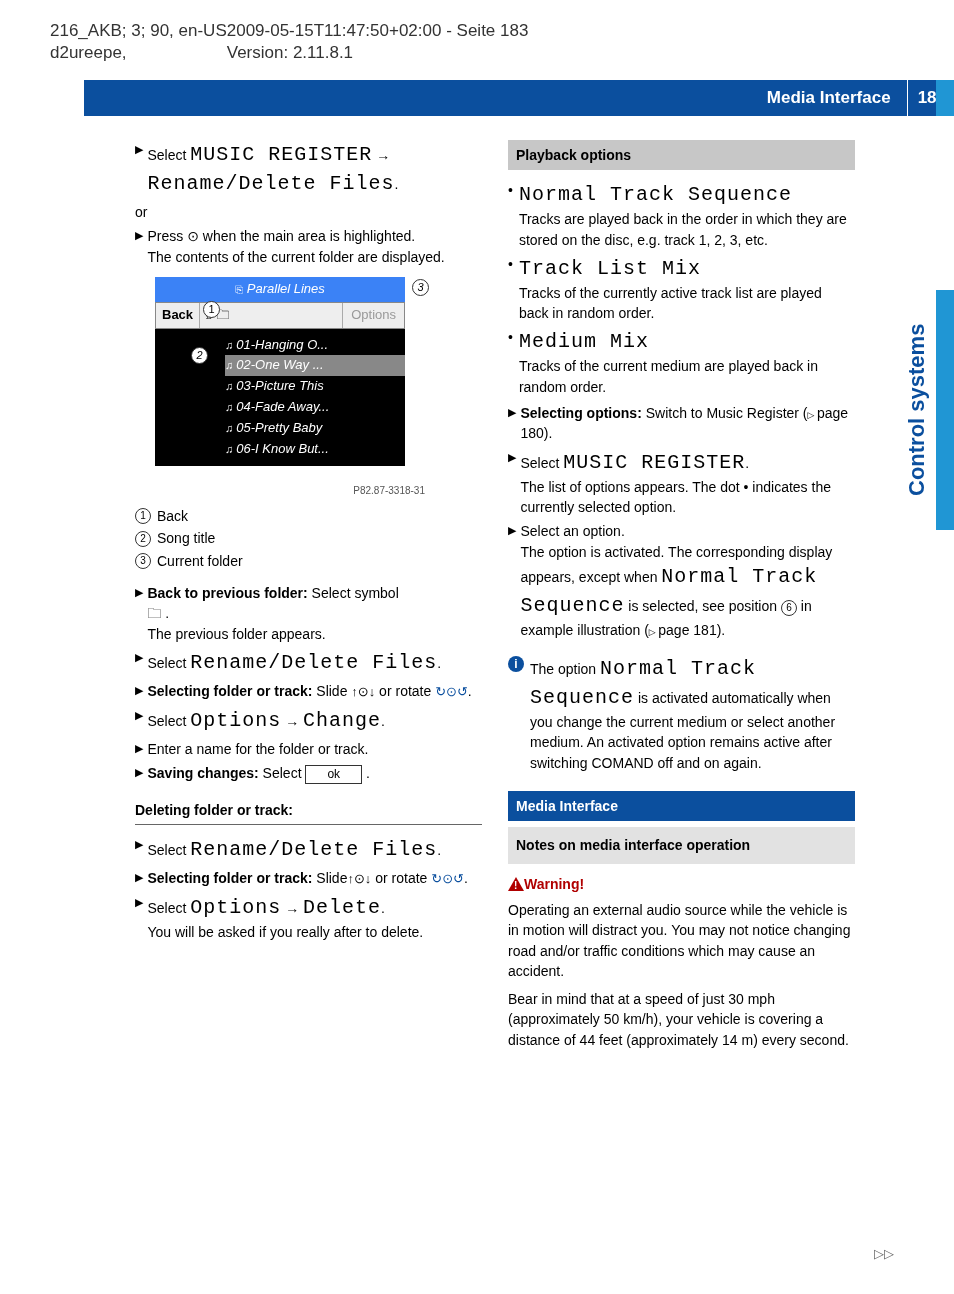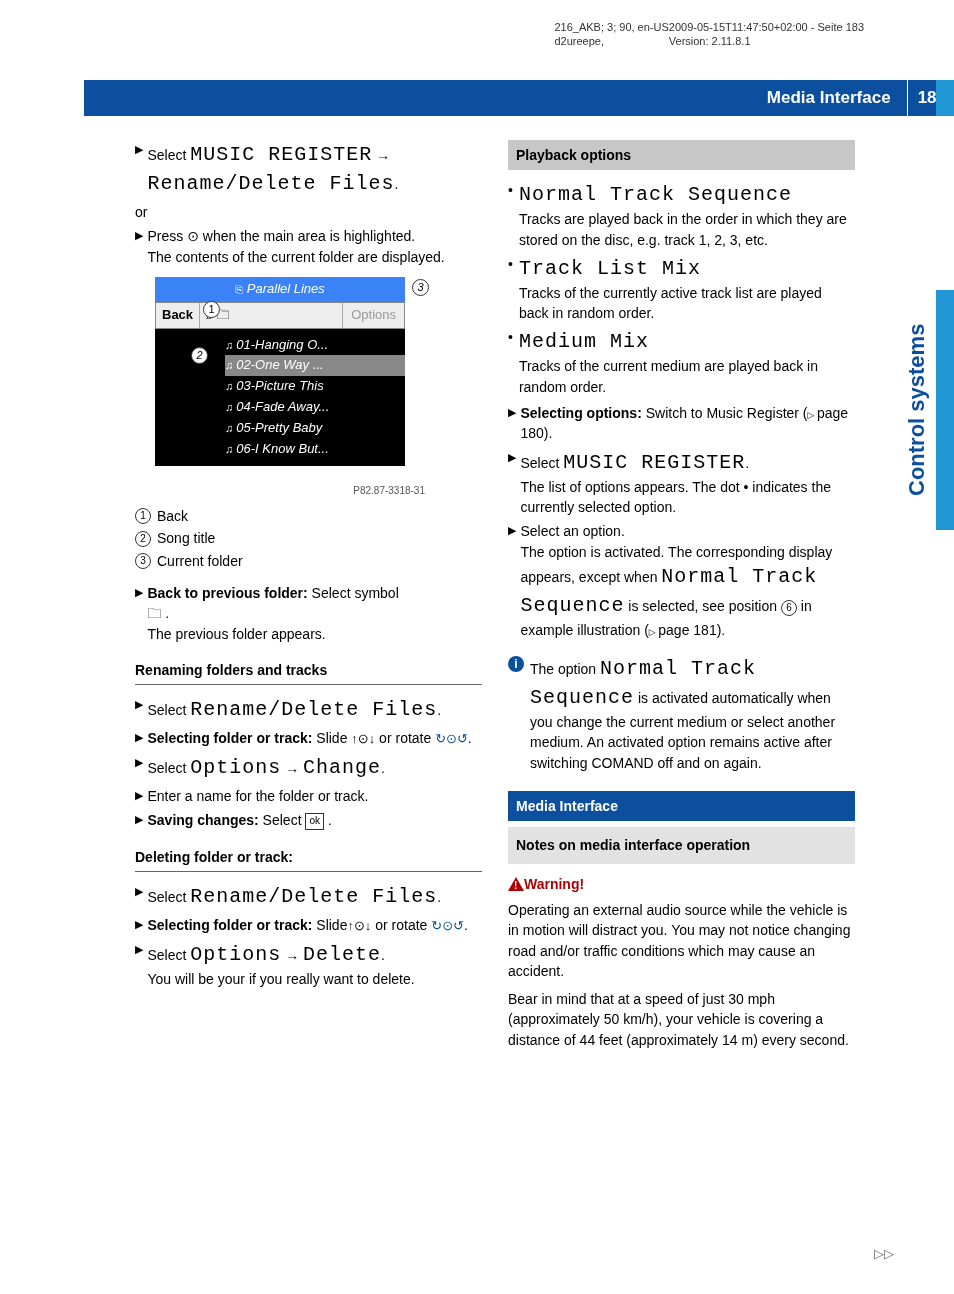--- a/index.html
+++ b/index.html
@@ -8,23 +8,23 @@
       font-size: 14px;
       line-height: 1.45;
       color: #000;
       background: #fff;
       width: 954px;
       height: 1294px;
       position: relative;
     }
     .meta-header {
       display: flex;
-      justify-content: flex-end;
-      padding: 20px 90px 0 120px;
-      font-size: 11px;
+      justify-content: flex-start;
+      padding: 20px 90px 0 50px;
+      font-size: 17px;
       color: #333;
     }
     .meta-left, .meta-right { line-height: 1.3; }
     .blue-band {
       position: absolute;
       top: 80px;
       right: 0;
       height: 36px;
       background: #0b4f9e;
       width: 870px;
@@ -189,22 +189,22 @@
       border-right: 8px solid transparent;
       border-bottom: 14px solid #b00000;
       position: relative;
     }
     .warn-tri::after {
       content: "!"; position: absolute; top: 2px; left: -2px; font-size: 10px; color: #fff;
     }
     .okbox {
       display: inline-block;
       border: 1px solid #333;
-      font-size: 10px;
-      padding: 0 3px;
+      font-size: 12px;
+      padding: 0 21px;
       vertical-align: middle;
     }
     .page-ref::before { content: "▷ "; font-size: 9px; }
     .folder-icon::before { content: "🗀"; font-size: 14px; }
     .rotary { font-size: 13px; }
     .continue { position: absolute; bottom: 30px; right: 60px; font-size: 13px; color: #666; }
     .b { font-weight: bold; }
   </style>
 </head>
 <body>
@@ -290,21 +290,20 @@
 
     <div class="step">
       <span class="tri">▶</span>
       <div class="step-body">
         <span class="b">Back to previous folder:</span><span> Select symbol</span>
         <div><span class="folder-icon"></span> .</div>
         <div>The previous folder appears.</div>
       </div>
     </div>
 
-    <div class="subhead">Renaming folders and tracks</div>
 
     <div class="step">
       <span class="tri">▶</span>
       <div class="step-body"><span>Select </span><span class="mono">Rename/Delete Files</span><span>.</span></div>
     </div>
     <div class="step">
       <span class="tri">▶</span>
       <div class="step-body"><span class="b">Selecting folder or track:</span><span> Slide </span><span class="rotary">↑⊙↓</span> or <span>rotate </span><span class="rotary" style="color:#0b4f9e;">↻⊙↺</span><span>.</span></div>
     </div>
     <div class="step">
@@ -326,21 +325,21 @@
       <span class="tri">▶</span>
       <div class="step-body"><span>Select </span><span class="mono">Rename/Delete Files</span><span>.</span></div>
     </div>
     <div class="step">
       <span class="tri">▶</span>
       <div class="step-body"><span class="b">Selecting folder or track:</span><span> Slide</span><span class="rotary">↑⊙↓</span> or <span>rotate </span><span class="rotary" style="color:#0b4f9e;">↻⊙↺</span><span>.</span></div>
     </div>
     <div class="step">
       <span class="tri">▶</span>
       <div class="step-body"><span>Select </span><span class="mono">Options</span><span> → </span><span class="mono">Delete</span><span>.</span>
-      <div>You will be your if you really want to delete.</div></div>
+      <div>You will be asked if you really after to delete.</div></div>
     </div>
   </div>
 
   <div class="col">
     <div class="h2gray">Playback options</div>
 
     <div class="bullet">
         <div class="bullet-body"><span class="mono">Normal Track Sequence</span><div>Tracks are played back in the order in which they are stored on the disc, e.g. track 1, 2, 3, etc.</div></div>
       </div>
     <div class="bullet">

